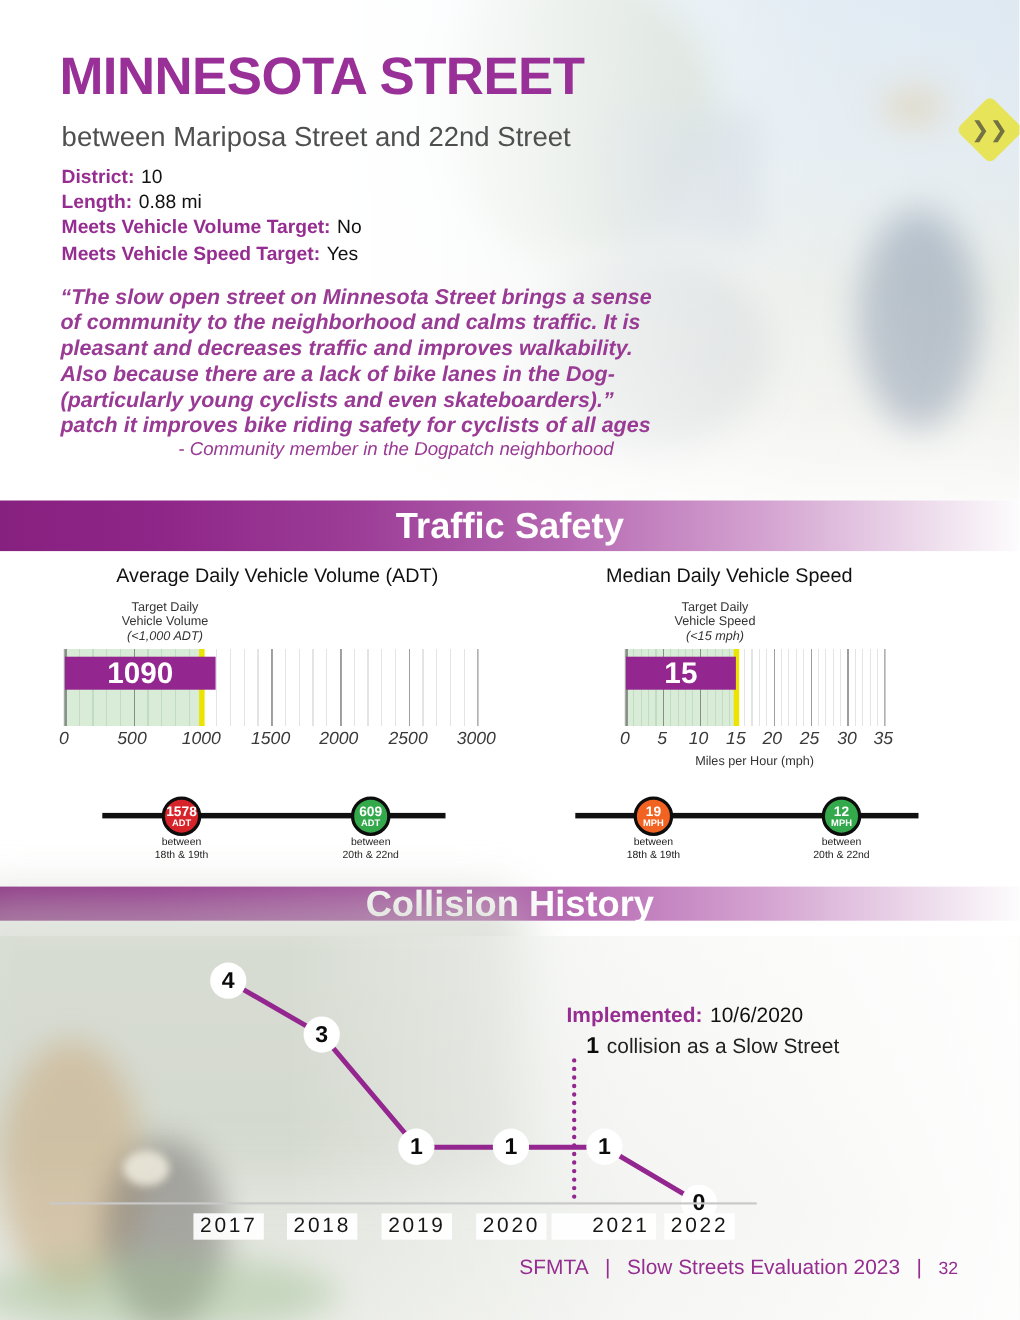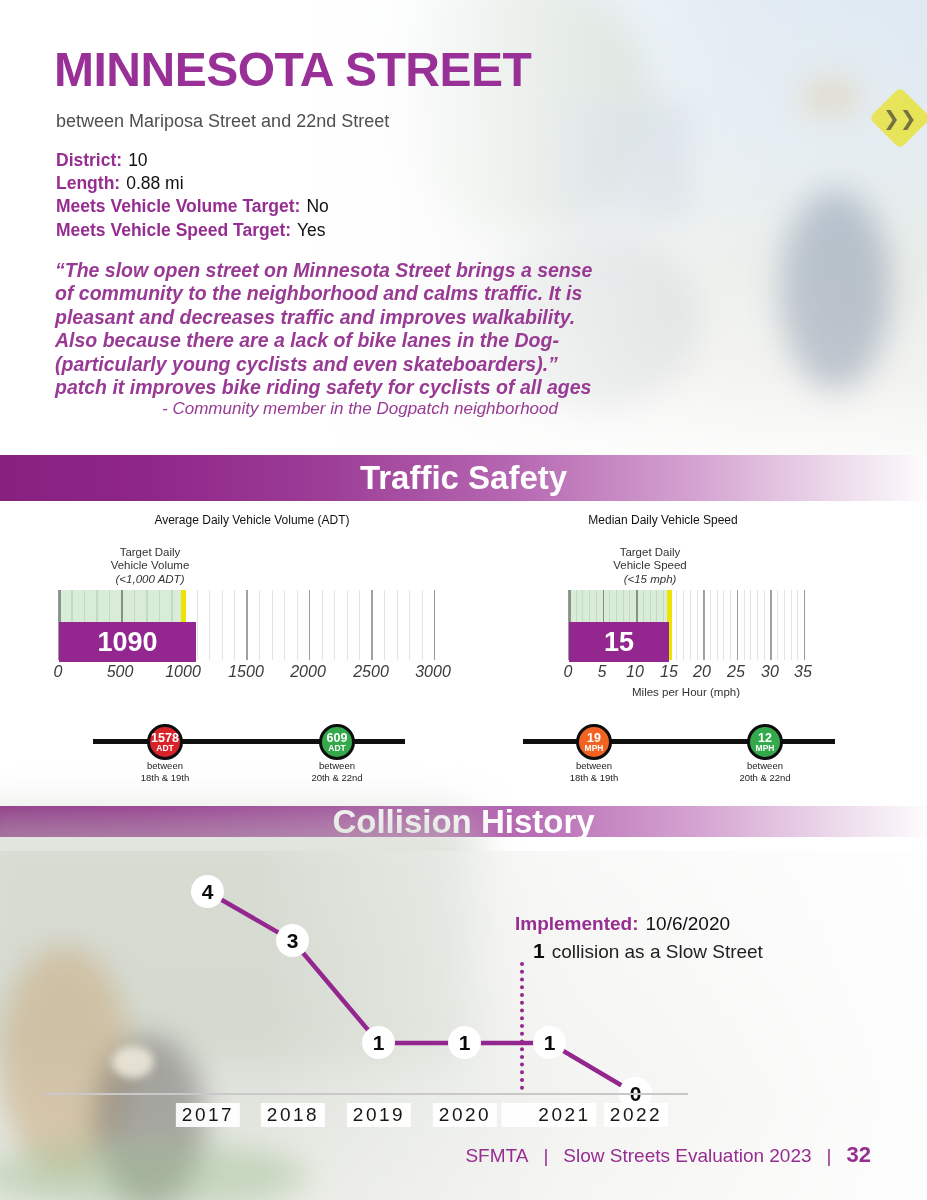--- a/index.html
+++ b/index.html
@@ -14,53 +14,53 @@
   .sign{position:absolute;left:578px;top:96px;width:44px;height:44px;background:#e6e23c;
     transform:rotate(45deg);border-radius:6px;opacity:.9;display:flex;align-items:center;justify-content:center;}
   .sign span{transform:rotate(-45deg);color:#5c5a22;font-weight:bold;font-size:20px;}
   .collision-photo{position:absolute;left:0;top:851px;width:927px;height:349px;
     background:linear-gradient(180deg,#eff1ed 0%,#e9ebe6 38%,#e2e5de 72%,#e8eae4 100%);}
   .collision-photo .blob{position:absolute;border-radius:50%;filter:blur(14px);}
   .collision-fade{position:absolute;left:0;top:851px;width:927px;height:349px;
     background:linear-gradient(to right,rgba(255,255,255,0) 28%,rgba(255,255,255,.6) 62%,rgba(255,255,255,.92) 100%);}
   
   .title{position:absolute;left:54px;top:42px;font-size:48px;font-weight:bold;letter-spacing:-.5px;color:#993097;}
-  .subtitle{position:absolute;left:56px;top:111px;font-size:18px;color:#4f4f4f;}
+  .subtitle{position:absolute;left:56px;top:111px;font-size:25px;color:#4f4f4f;}
   .info{position:absolute;left:56px;top:149px;font-size:17.5px;line-height:23.2px;}
   .info .lbl{font-weight:bold;color:#962d91;}
   .info .val{color:#111;margin-left:6px;}
   .quote{position:absolute;left:55px;top:259px;width:548px;font-size:19.5px;line-height:23.4px;
     font-weight:bold;font-style:italic;color:#993a94;}
   .attribution{position:absolute;left:120px;top:399px;width:480px;text-align:center;
     font-size:17px;font-style:italic;color:#993a94;}
   
   .banner{position:absolute;left:0;width:927px;display:flex;align-items:center;justify-content:center;
     background:linear-gradient(90deg,#87217f 0%,#8e2588 15%,#9c3d97 35%,#b567b1 55%,#d4a3d1 75%,#efe0ee 92%,#fdfcfd 100%);}
   .banner.b1{top:455px;height:46px;}
   .banner.b2{top:806px;height:31px;}
   .banner span{color:#fff;font-weight:bold;font-size:33px;}
   
-  .chart-title{position:absolute;top:513px;transform:translateX(-50%);font-size:12px;color:#111;white-space:nowrap;}
+  .chart-title{position:absolute;top:513px;transform:translateX(-50%);font-size:18px;color:#111;white-space:nowrap;}
   .target-label{position:absolute;top:546px;transform:translateX(-50%);text-align:center;
     font-size:11.5px;line-height:13.4px;color:#333;white-space:nowrap;}
   .target-label .it{font-style:italic;}
   .band{position:absolute;top:590px;height:70px;border-left:1.5px solid #9a9a9a;border-right:1.5px solid #9a9a9a;}
   .band.vol{left:58px;width:375px;
     background-image:repeating-linear-gradient(90deg,rgba(140,140,140,.8) 0 1.5px,transparent 1.5px 62.5px),
                      repeating-linear-gradient(90deg,#e4e4e4 0 1.2px,transparent 1.2px 12.5px);}
   .band.spd{left:568px;width:235px;
     background-image:repeating-linear-gradient(90deg,rgba(140,140,140,.8) 0 1.5px,transparent 1.5px 33.57px),
                      repeating-linear-gradient(90deg,#e4e4e4 0 1px,transparent 1px 6.714px);}
   .greenzone{position:absolute;left:0;top:0;height:100%;background-color:#d8ecd7;
     background-image:repeating-linear-gradient(90deg,rgba(110,120,110,.75) 0 1.5px,transparent 1.5px 62.5px),
                      repeating-linear-gradient(90deg,#c1dcc1 0 1.2px,transparent 1.2px 12.5px);}
   .greenzone.spd{background-image:repeating-linear-gradient(90deg,rgba(110,120,110,.75) 0 1.5px,transparent 1.5px 33.57px),
                      repeating-linear-gradient(90deg,#c1dcc1 0 1px,transparent 1px 6.714px);}
   .targetline{position:absolute;top:0;width:5px;height:100%;background:#ece400;}
-  .gbar{position:absolute;left:0;top:32px;height:40px;background:#93268f;display:flex;
+  .gbar{position:absolute;left:0;top:7px;height:30px;background:#93268f;display:flex;
     align-items:center;justify-content:center;color:#fff;font-weight:bold;font-size:27px;}
   .tick{position:absolute;top:663px;transform:translateX(-50%);font-size:16px;font-style:italic;color:#3a3a3a;}
   .axis-unit{position:absolute;top:686px;transform:translateX(-50%);font-size:11.5px;color:#333;}
   
   .mline{position:absolute;top:739px;height:5px;background:#101010;}
   .mcircle{position:absolute;top:724px;width:36px;height:36px;border:3px solid #0d0d0d;border-radius:50%;
     box-sizing:border-box;display:flex;flex-direction:column;align-items:center;justify-content:center;color:#fff;}
   .mcircle .v{font-size:12.5px;font-weight:bold;line-height:12px;}
   .mcircle .u{font-size:8.5px;font-weight:bold;line-height:9px;}
   .mlab{position:absolute;transform:translateX(-50%);font-size:9.5px;color:#222;white-space:nowrap;text-align:center;}
@@ -74,21 +74,21 @@
   .ann2 .n{font-weight:bold;font-size:21px;color:#0b0b0b;}
   .ann2 .t{margin-left:7px;}
   .pt{position:absolute;width:33px;height:33px;border-radius:50%;background:#fff;
     display:flex;align-items:center;justify-content:center;font-weight:bold;font-size:21px;color:#0b0b0b;}
   .cl-axis{position:absolute;left:45px;top:1093px;width:643px;height:2px;background:#c9c9c9;}
   .year{position:absolute;top:1103px;transform:translateX(-50%);font-size:19px;letter-spacing:2.5px;
     color:#161616;background:rgba(255,255,255,.92);padding:1px 6px;white-space:nowrap;}
   
   .footer{position:absolute;right:56px;top:1142px;display:flex;align-items:baseline;gap:15px;
     font-size:19px;color:#962d91;}
-  .footer .pg{font-weight:bold;font-size:22px;}
+  .footer .pg{font-weight:normal;font-size:16px;}
 </style>
 </head>
 <body>
 
 <div class="page">
 
   <div class="top-photo">
     <div class="blob" style="left:90px;top:-30px;width:260px;height:260px;background:#b9c8b0;opacity:.55;"></div>
     <div class="blob" style="left:250px;top:100px;width:140px;height:120px;background:#c3ced8;opacity:.6;border-radius:8px;"></div>
     <div class="blob" style="left:480px;top:190px;width:110px;height:200px;background:#5a6f8e;opacity:.4;"></div>

